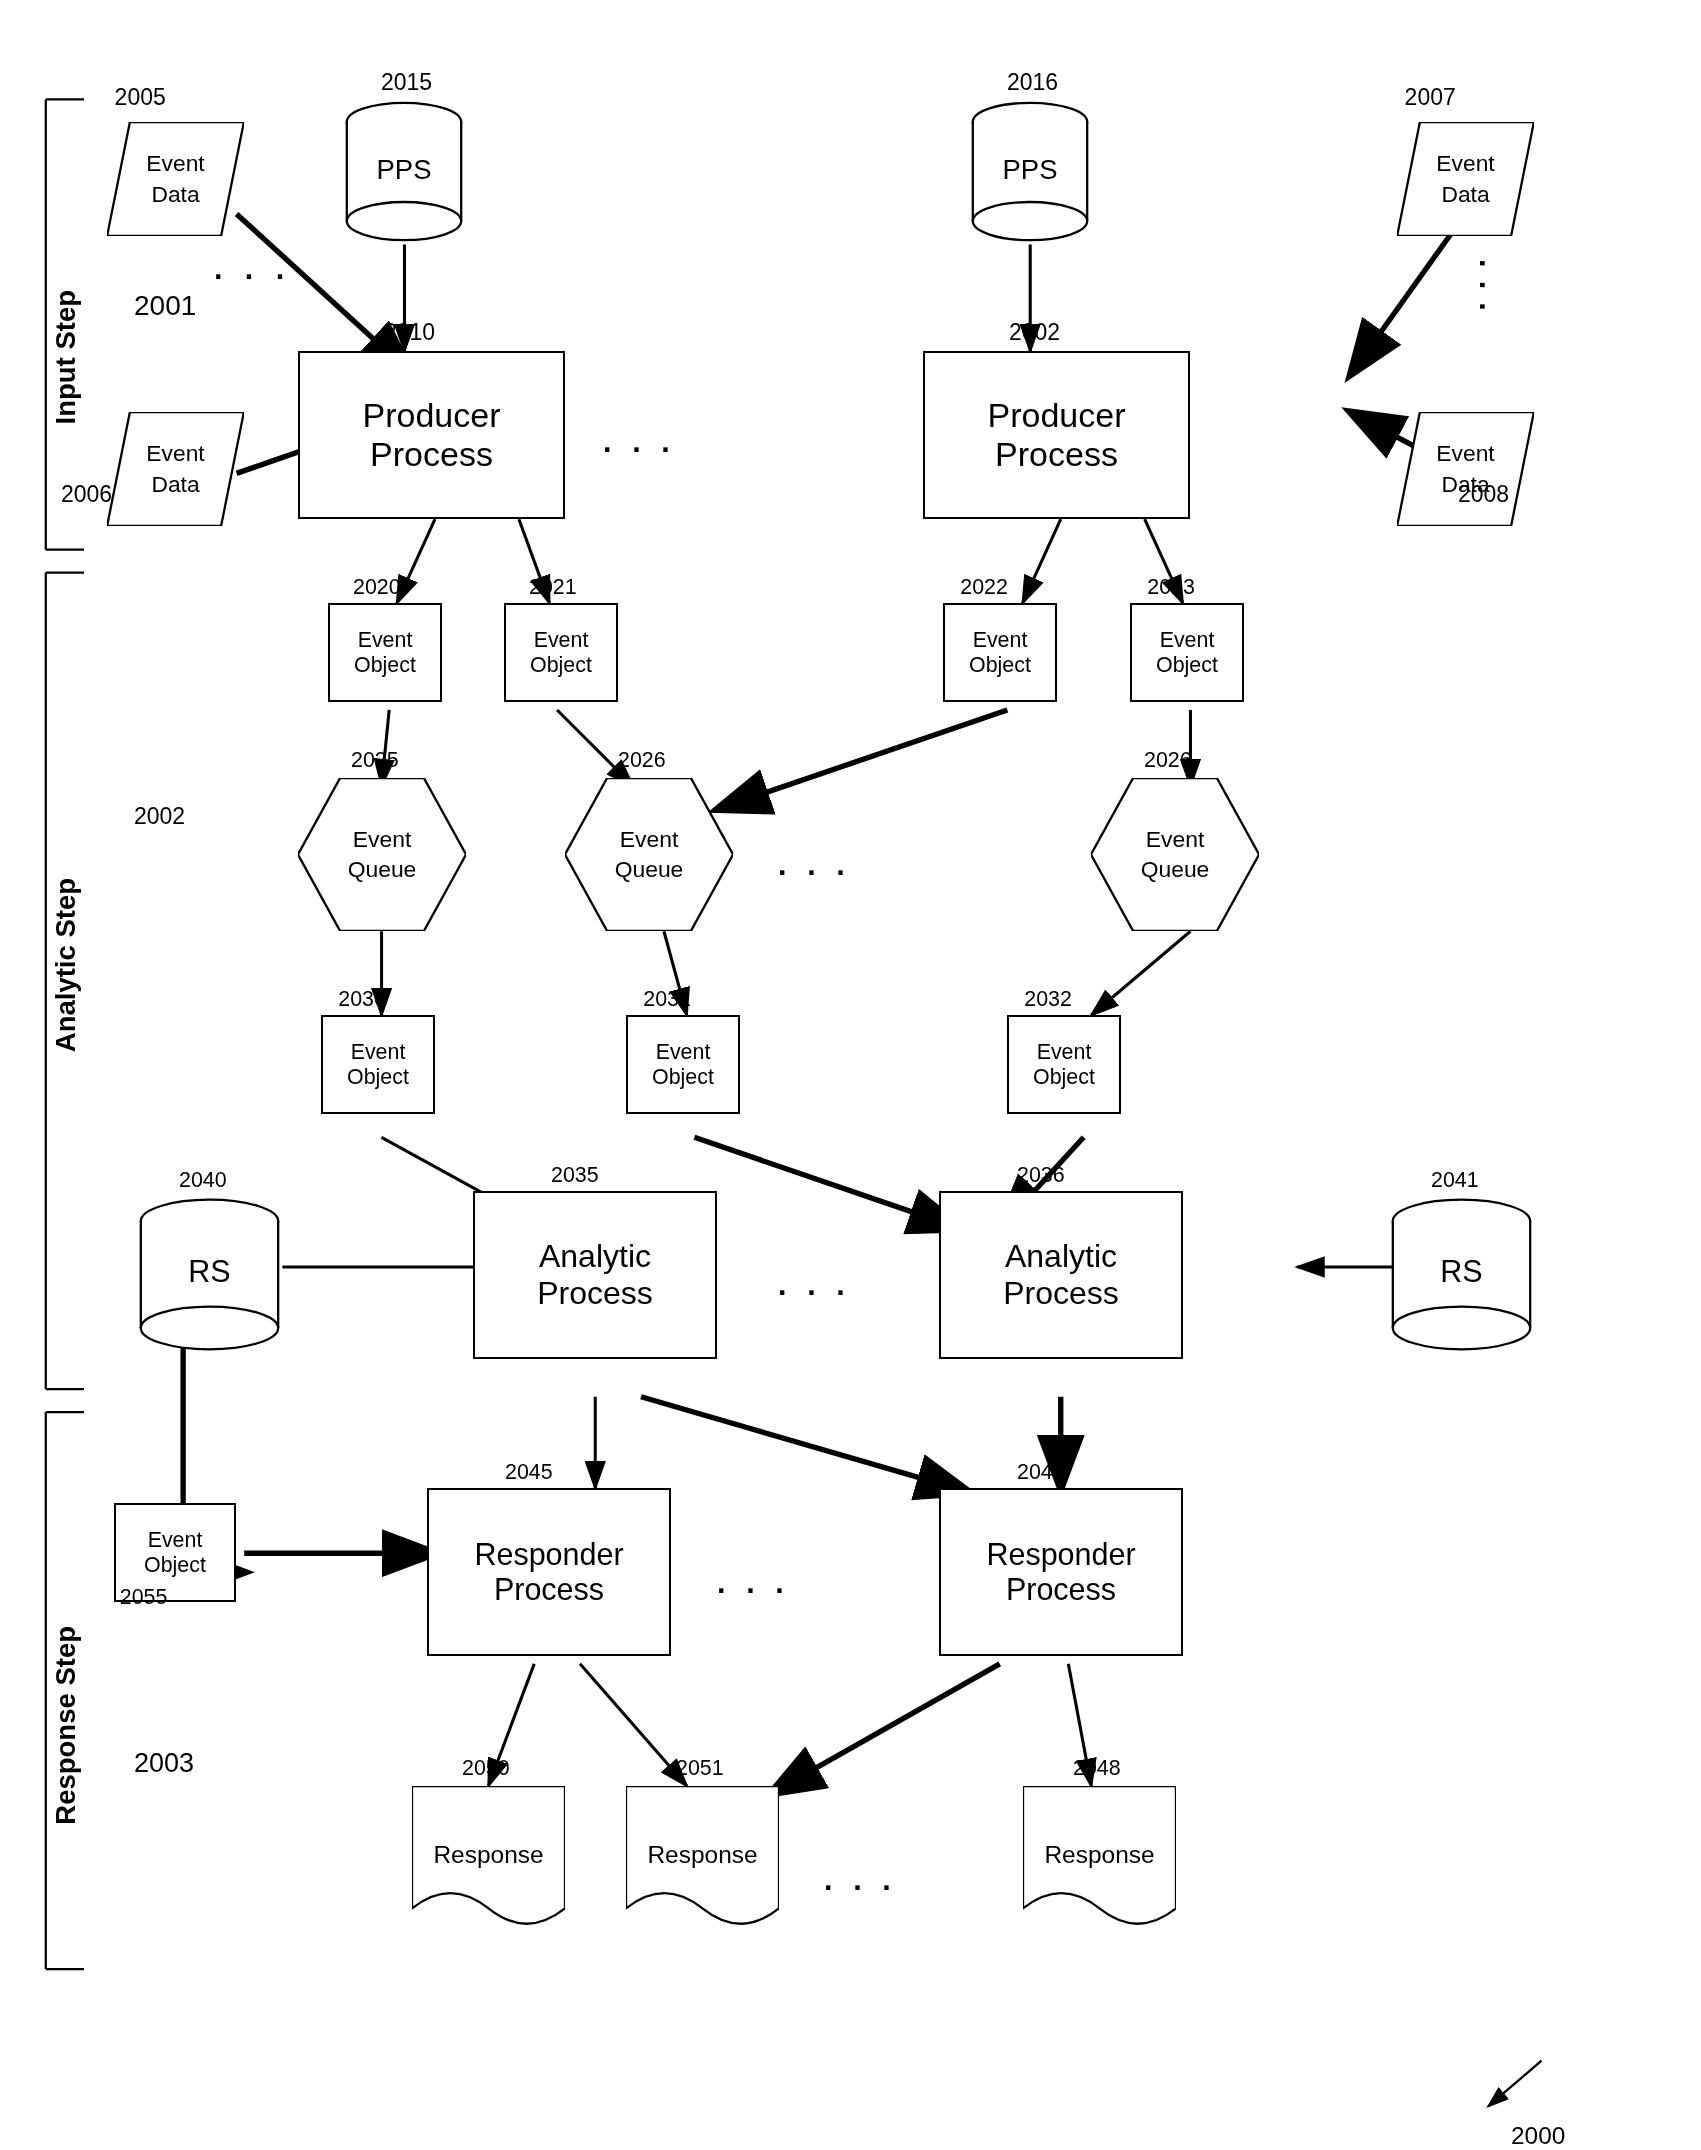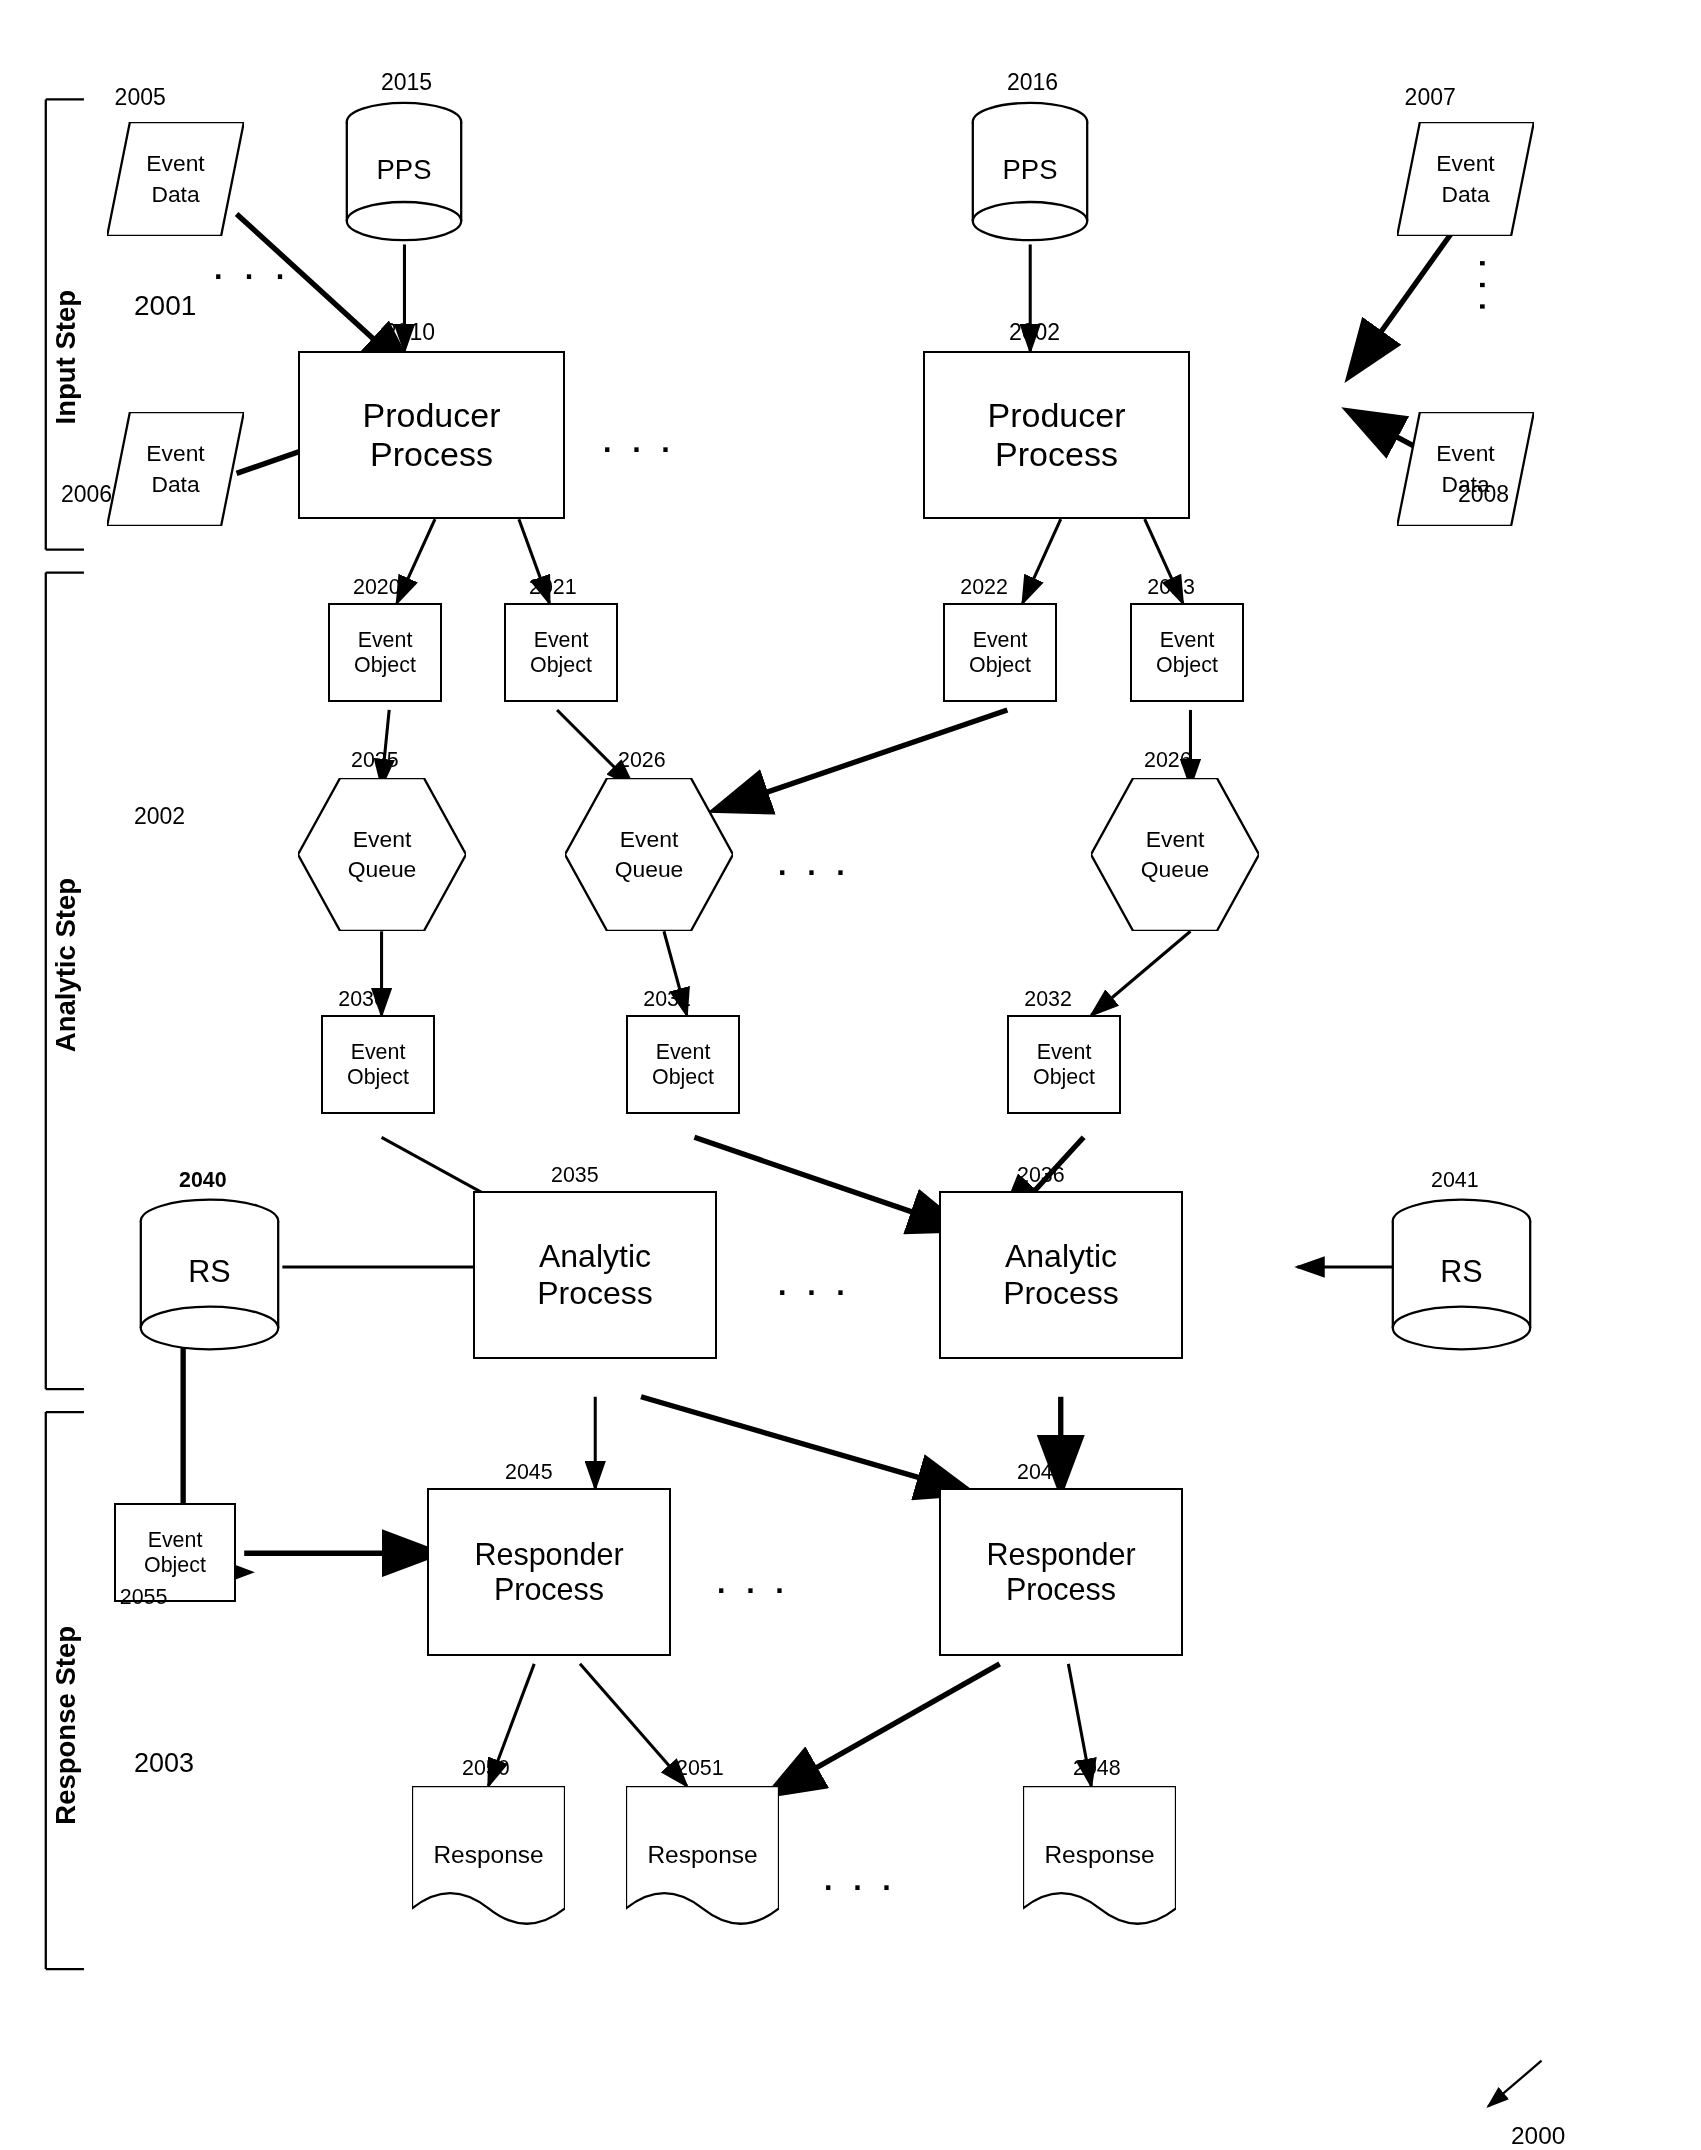--- a/index.html
+++ b/index.html
@@ -309,21 +309,21 @@
 
   <div style="position:absolute; left:137px; top:1198px; width:145px; height:153px;">
     <svg width="145" height="153" viewBox="0 0 190 200">
       <ellipse cx="95" cy="30" rx="90" ry="28" fill="#fff" stroke="#000" stroke-width="3"></ellipse>
       <rect x="5" y="30" width="180" height="140" fill="#fff" stroke="none"></rect>
       <line x1="5" y1="30" x2="5" y2="170" stroke="#000" stroke-width="3"></line>
       <line x1="185" y1="30" x2="185" y2="170" stroke="#000" stroke-width="3"></line>
       <ellipse cx="95" cy="170" rx="90" ry="28" fill="#fff" stroke="#000" stroke-width="3"></ellipse>
       <text x="95" y="110" text-anchor="middle" font-size="40" font-family="Arial" fill="#000">RS</text>
     </svg>
-    <div class="label" style="position:absolute; top:-30.5px; left:42px; font-size:21.4px;font-weight:bold;">2040</div>
+    <div class="label" style="position:absolute; top:-30.5px; left:42px; font-size:21.4px;">2040</div>
   </div>
 
   <div style="position:absolute; left:473px; top:1191px; width:244px; height:168px; border:2.3px solid #000; background:#fff; display:flex; align-items:center; justify-content:center; text-align:center; font-size:32px;">
     <span>Analytic<br>Process</span>
     <div class="label" style="position:absolute; top:-30.5px; left:76px; font-size:21.4px;">2035</div>
   </div>
 
   <div class="dots" style="position:absolute; left:778px; top:1267px;">. . .</div>
 
   <div style="position:absolute; left:939px; top:1191px; width:244px; height:168px; border:2.3px solid #000; background:#fff; display:flex; align-items:center; justify-content:center; text-align:center; font-size:32px;">

